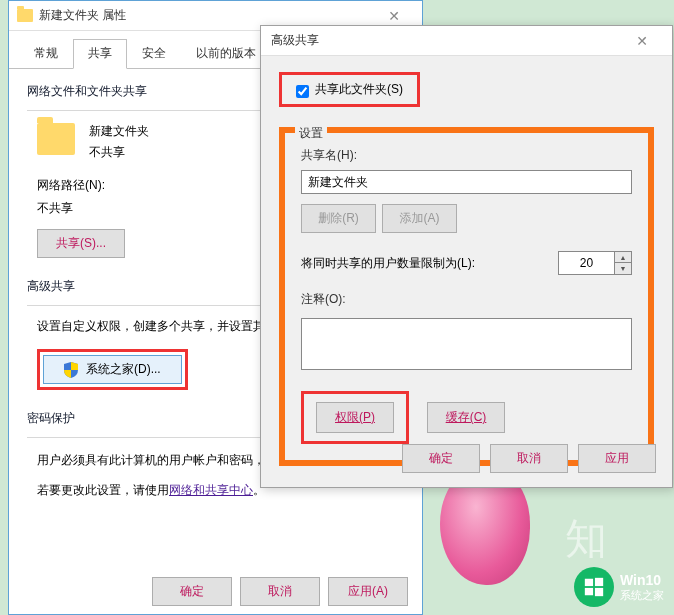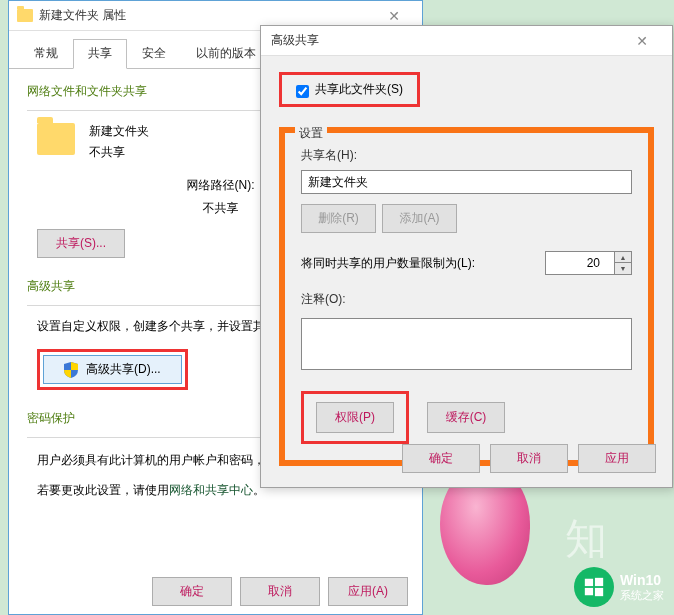--- a/index.html
+++ b/index.html
@@ -83,21 +83,21 @@
     .props-body {
       padding: 14px 18px;
       background: #fff;
       height: calc(100% - 105px);
     }
     
     .group {
       margin-bottom: 20px;
     }
     .group-title {
-      color: #4d7c0f;
+      color: #0f172a;
       margin-bottom: 10px;
     }
     .group-divider {
       height: 1px;
       background: #d8d8d8;
       margin-bottom: 12px;
     }
     
     .share-info {
       display: flex;
@@ -119,21 +119,21 @@
       top: -6px;
       left: 0;
       width: 16px;
       height: 6px;
       background: #ffd96b;
       border-radius: 2px 2px 0 0;
     }
     .share-text div { margin-bottom: 4px; }
     
     .netpath { padding-left: 10px; margin-bottom: 12px; }
-    .netpath div { margin-bottom: 6px; text-align: center; }
+    .netpath div { margin-bottom: 6px; }
     
     .btn {
       display: inline-block;
       padding: 5px 18px;
       border: 1px solid #adadad;
       background: #e1e1e1;
       cursor: pointer;
       text-align: center;
       color: #be185d;
     }
@@ -156,21 +156,21 @@
       cursor: pointer;
     }
     .shield {
       width: 14px;
       height: 16px;
       margin-right: 8px;
       position: relative;
     }
     .shield svg { width: 14px; height: 16px; }
     
-    .link { color: #14532d; cursor: pointer; }
+    .link { color: #4c1d95; text-decoration: underline; cursor: pointer; }
     
     .props-footer {
       position: absolute;
       bottom: 8px;
       right: 14px;
       display: flex;
       gap: 8px;
     }
     .props-footer .btn { padding: 5px 0; width: 80px; }
     
@@ -244,24 +244,24 @@
       display: flex;
       align-items: center;
       justify-content: space-between;
       margin-top: 18px;
     }
     .spinner {
       display: flex;
       align-items: stretch;
     }
     .spinner input {
-      width: 70px;
+      width: 57px;
       padding: 3px 14px;
       border: 1px solid #888;
-      text-align: right;
+      text-align: center;
       font-size: 12px;
     }
     .spinner-btns {
       display: flex;
       flex-direction: column;
       border: 1px solid #888;
       border-left: none;
     }
     .spinner-btns div {
       width: 16px;
@@ -287,21 +287,21 @@
     
     .perm-row {
       display: flex;
       gap: 18px;
       margin-top: 18px;
     }
     .perm-highlight {
       border: 3px solid #ee3333;
       padding: 8px 12px;
     }
-    .perm-row .btn { padding: 6px 0; width: 78px; }
+    .perm-row .btn { padding: 6px 0; width: 78px; text-decoration: underline; }
     
     .advdlg-footer {
       position: absolute;
       bottom: 14px;
       right: 16px;
       display: flex;
       gap: 10px;
     }
     .advdlg-footer .btn { width: 78px; padding: 5px 0; }
     
@@ -397,21 +397,21 @@
       <div class="advbtn-wrap">
         <div class="highlighted-btn">
           <div class="adv-share-btn">
             <div class="shield">
               <svg viewBox="0 0 14 16">
                   <path d="M7 0 L14 2 L14 8 Q14 14 7 16 Q0 14 0 8 L0 2 Z" fill="#3b78d6"></path>
                   <path d="M7 0 L14 2 L14 8 L7 8 Z" fill="#ffd500"></path>
                   <path d="M0 8 L7 8 L7 16 Q0 14 0 8 Z" fill="#ffd500"></path>
                 </svg>
             </div>
-            <span>高级共享(D)...</span>
+            <span>系统之家(D)...</span>
           </div>
         </div>
       </div>
     </div>
 
     <div class="group">
       <div class="group-title">密码保护</div>
       <div class="group-divider"></div>
       <div style="padding-left:10px; line-height:1.7;">
         <div>用户必须具有此计算机的用户帐户和密码，才能访问共享文件夹。</div>

